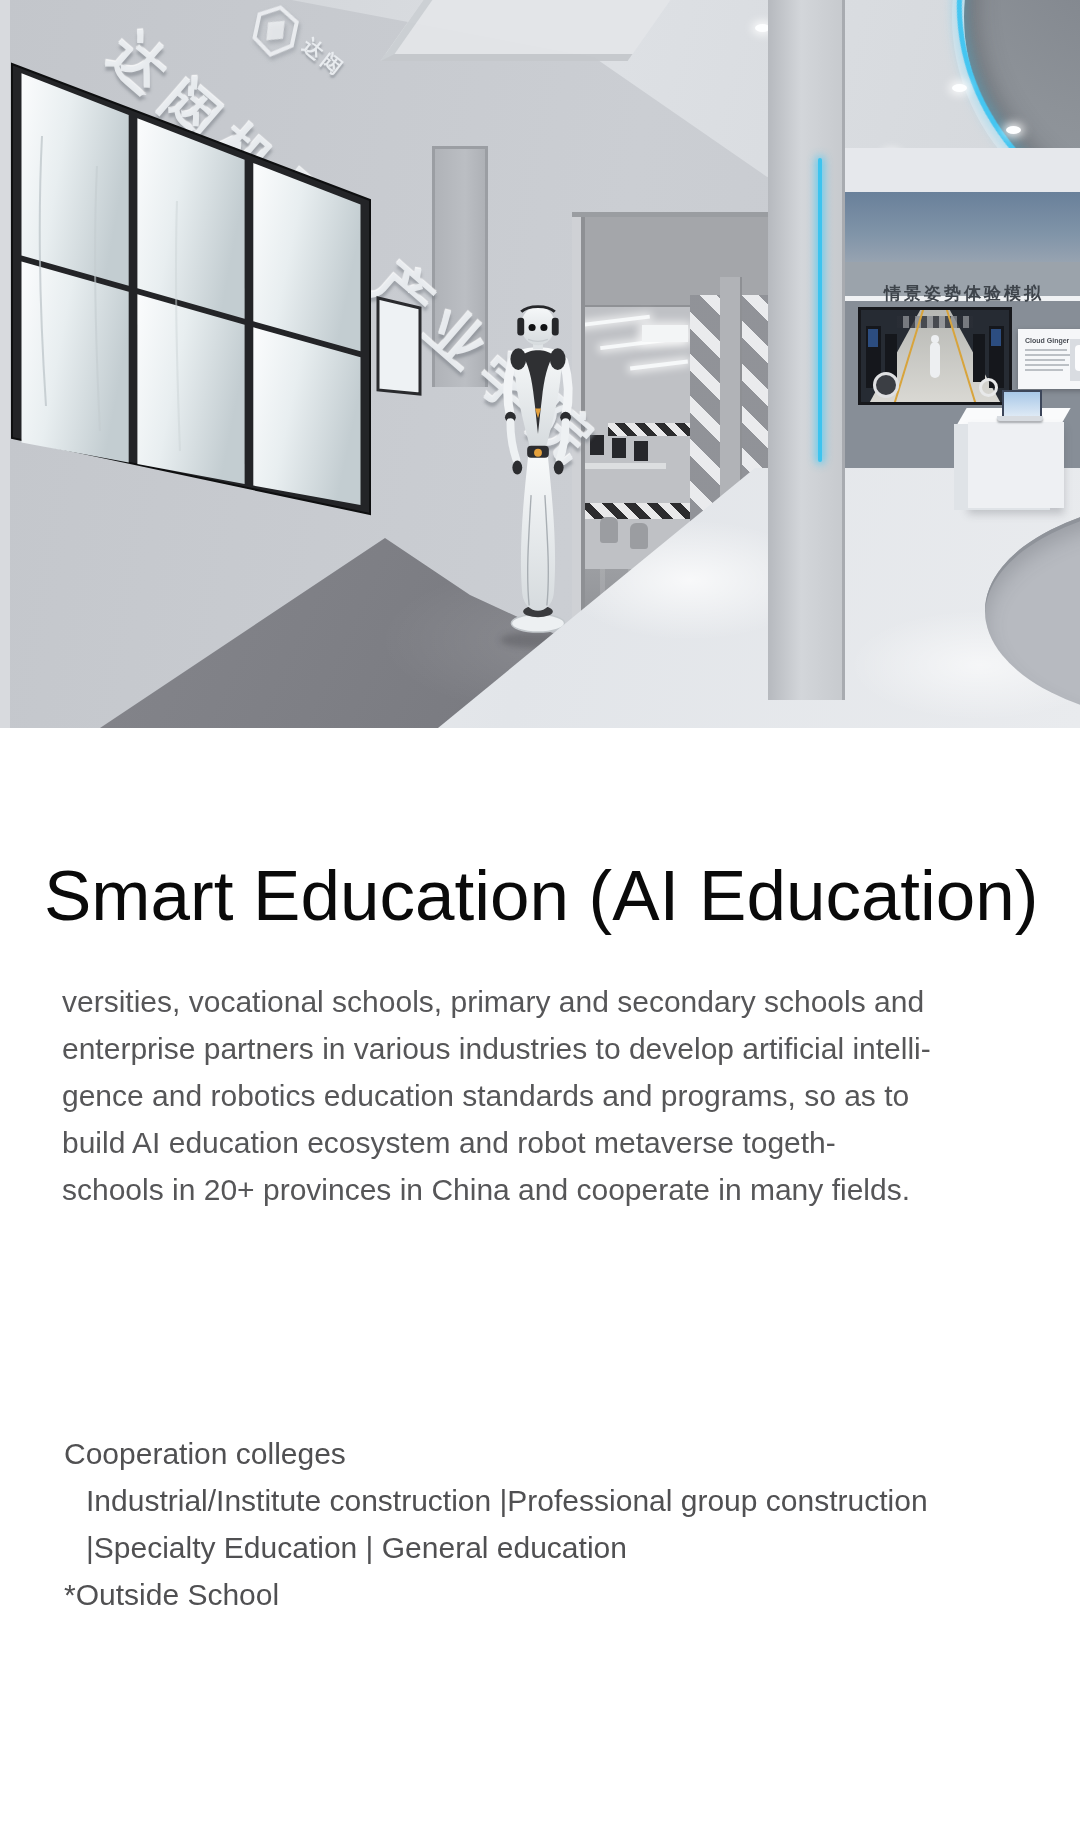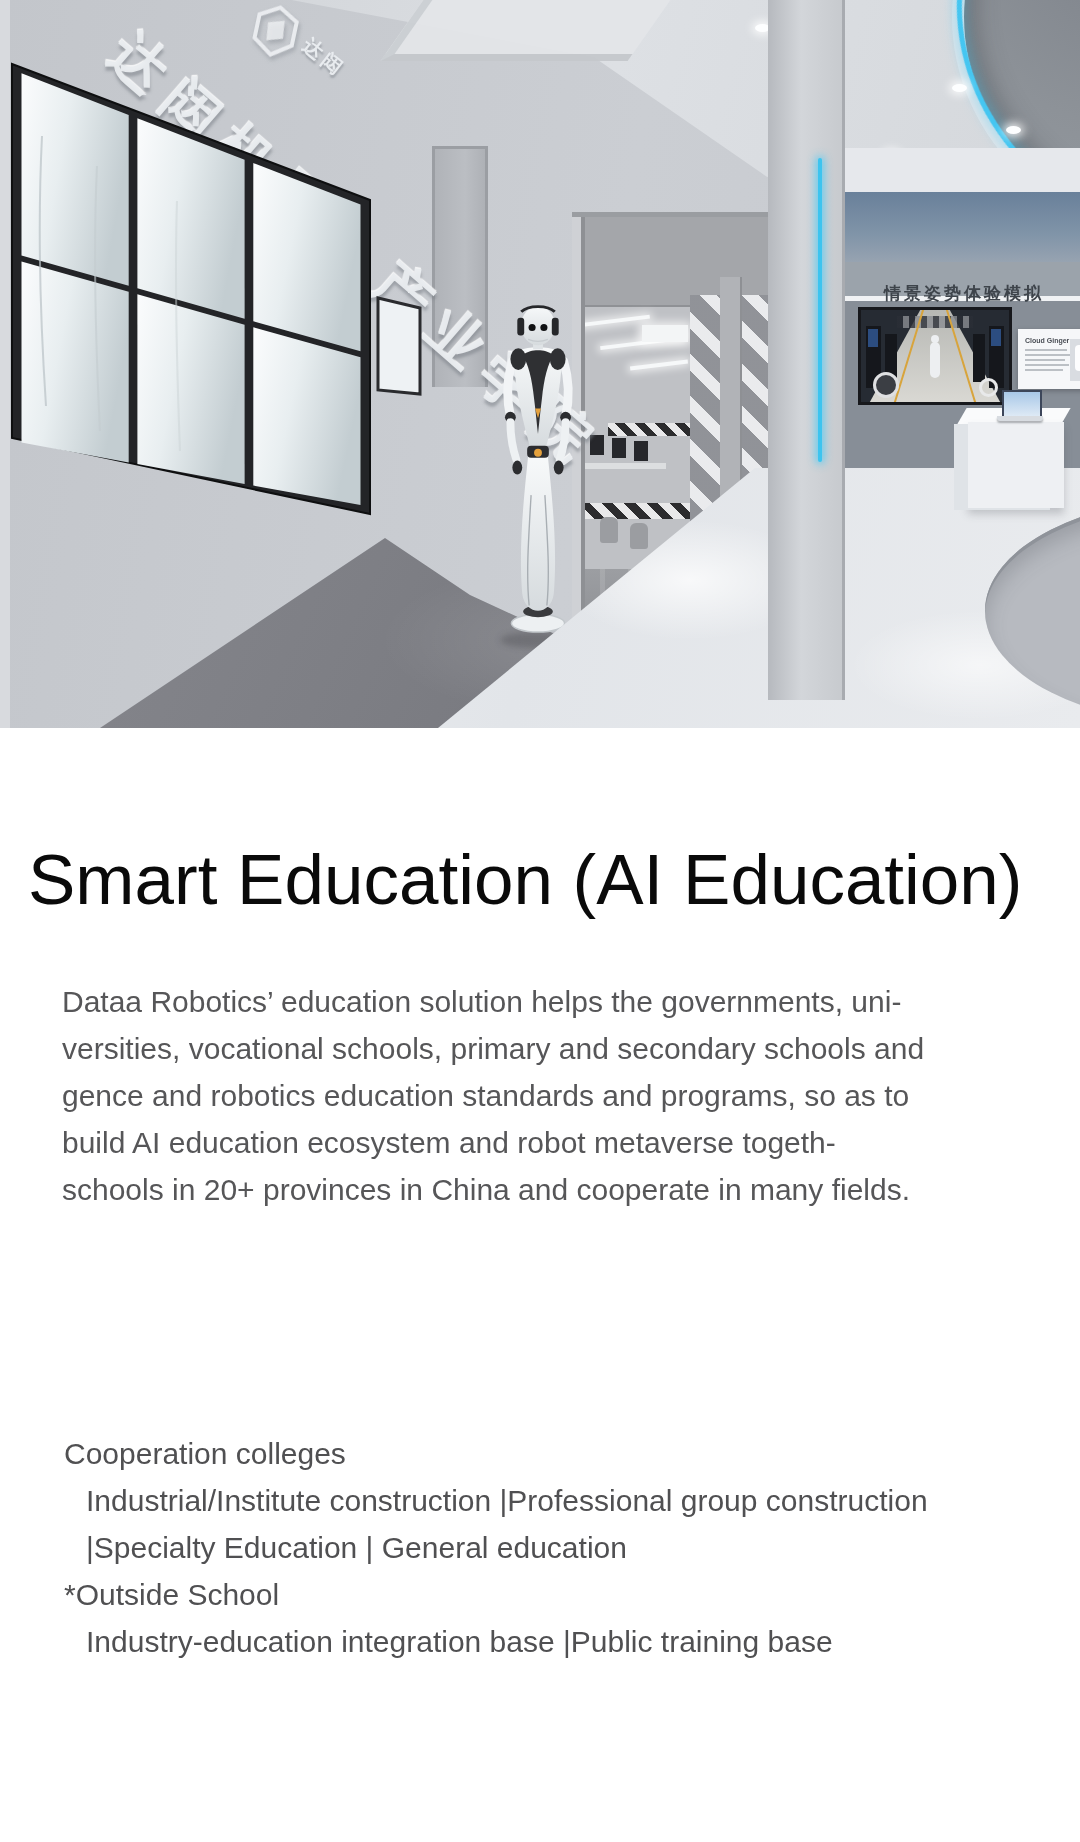--- a/index.html
+++ b/index.html
@@ -134,21 +134,21 @@
     background:#fafbfc;transform:skewX(-30deg);}
   .pedestal{position:absolute;left:968px;top:422px;width:96px;height:86px;z-index:6;background:#eef0f3;
     box-shadow:-14px 2px 0 #dfe3e7,0 6px 8px rgba(70,74,82,.25);}
   .floor{position:absolute;left:0;top:0;width:1080px;height:728px;z-index:2;
     clip-path:polygon(100px 728px,385px 538px,470px 595px,572px 642px,768px 660px,842px 620px,1080px 620px,1080px 728px);
     background:linear-gradient(115deg,#8b8c92 0%,#7e7f85 45%,#6c6d73 100%);}
   .floor::before{content:"";position:absolute;left:380px;top:560px;width:420px;height:160px;border-radius:50%;
     background:radial-gradient(closest-side,rgba(255,255,255,.14),rgba(255,255,255,0));}
 
   
-  .page-title{position:absolute;left:28px;top:840px;margin:0;font-size:71px;line-height:80px;
+  .page-title{position:absolute;left:28px;top:840px;margin:16px;font-size:71px;line-height:80px;
     font-weight:400;color:#0a0a0a;letter-spacing:0;white-space:nowrap;}
   .para{position:absolute;left:62px;top:978px;font-size:30px;line-height:47px;color:#565658;}
   .coop{position:absolute;left:64px;top:1430px;font-size:30px;line-height:47px;color:#505052;}
   .tline{white-space:nowrap;}
   .tline.indent1{padding-left:22px;}
 </style>
 </head>
 <body>
 
 <div class="hero">
@@ -300,26 +300,25 @@
   <div class="pedestal"></div>
   <div class="laptop-scr"></div>
   <div class="laptop-base"></div>
   <div class="pillar"></div>
   <div class="cyan-strip"></div>
 </div>
 
 <h1 class="page-title">Smart Education (AI Education)</h1>
 
 <div class="para">
-    <div class="tline">Dataa Robotics’ education solution helps the governments, uni-</div>
     <div class="tline">versities, vocational schools, primary and secondary schools and</div>
+    <div class="tline">enterprise partners in various industries to develop artificial intelli-</div>
     <div class="tline">gence and robotics education standards and programs, so as to</div>
     <div class="tline">build AI education ecosystem and robot metaverse togeth-</div>
     <div class="tline">schools in 20+ provinces in China and cooperate in many fields.</div>
   </div>
 
 <div class="coop">
     <div class="tline">Cooperation colleges</div>
     <div class="tline indent1">Industrial/Institute construction |Professional group construction</div>
     <div class="tline indent1">|Specialty Education | General education</div>
     <div class="tline">*Outside School</div>
-    <div class="tline indent1">Industry-education integration base |Public training base</div>
   </div>
 
 </body></html>

